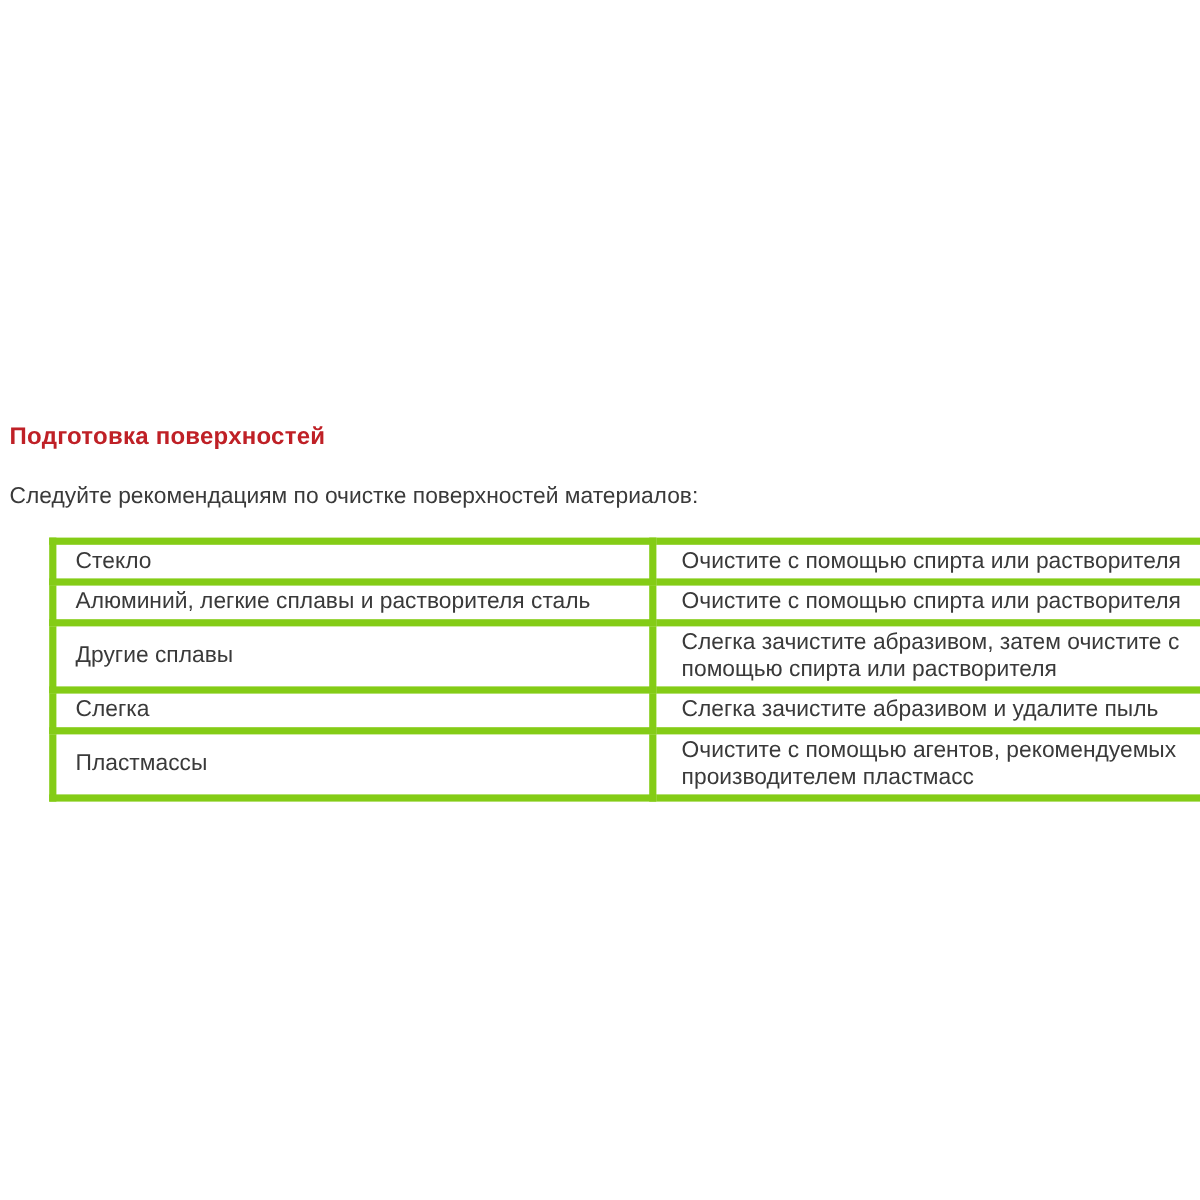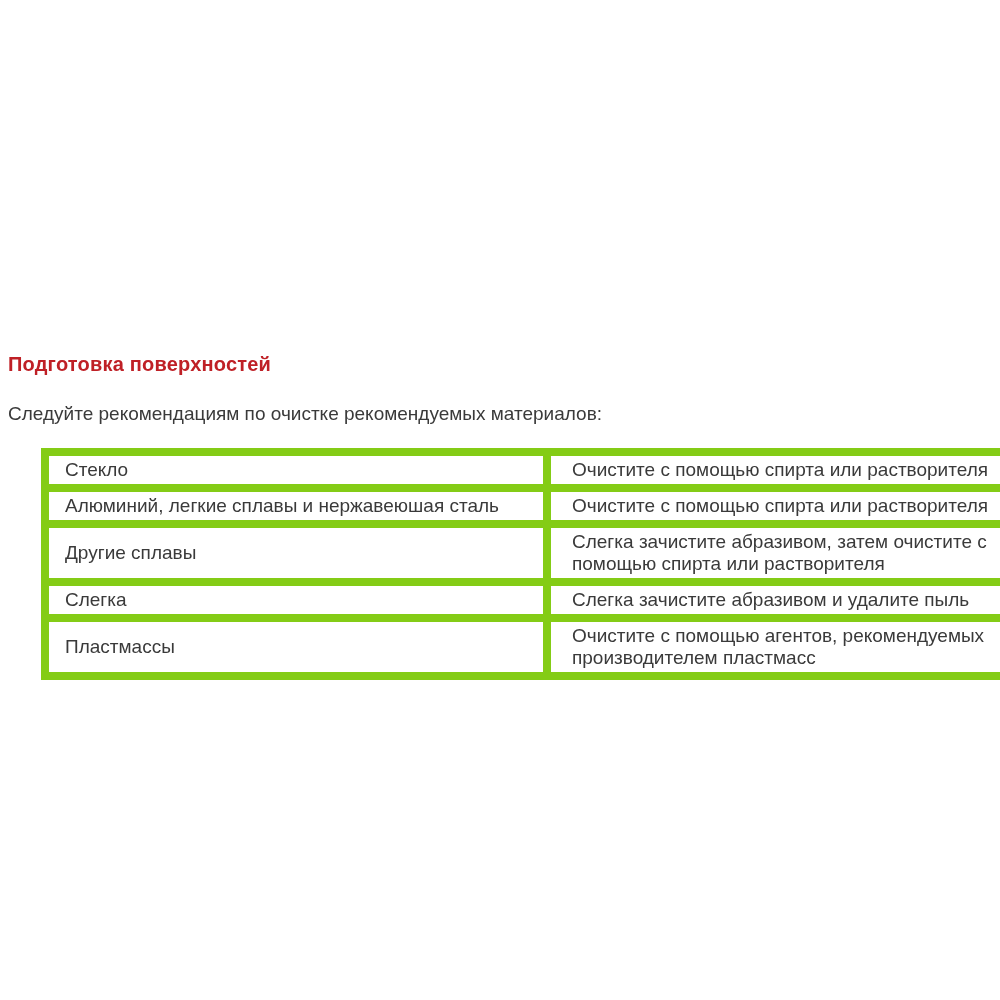--- a/index.html
+++ b/index.html
@@ -36,21 +36,21 @@
     position: absolute;
     left: 41px;
     top: 448px;
     width: 951px;
     border-collapse: collapse;
     table-layout: fixed;
     font-size: 19px;
     color: #3a3a3a;
   }
   table.prep-table td {
-    border: 8px solid #84cc16;
+    border: 6px solid #84cc16;
     vertical-align: middle;
     line-height: 22px;
   }
   td.material-cell {
     width: 474px;
     padding: 3px 4px 3px 16px;
     white-space: nowrap;
     overflow: hidden;
   }
   td.instruction-cell {
@@ -58,30 +58,30 @@
     padding: 3px 32px 3px 21px;
   }
 </style>
 </head>
 <body>
 
 <div class="page">
 
   <div class="section-heading">Подготовка поверхностей</div>
 
-  <div class="intro-text">Следуйте рекомендациям по очистке рекомендуемых материалов:</div>
+  <div class="intro-text">Следуйте рекомендациям по очистке поверхностей материалов:</div>
 
   <table class="prep-table">
     <tbody>
       <tr>
         <td class="material-cell">Стекло</td>
         <td class="instruction-cell">Очистите с помощью спирта или растворителя</td>
       </tr>
       <tr>
-        <td class="material-cell">Алюминий, легкие сплавы и нержавеюшая сталь</td>
+        <td class="material-cell">Алюминий, легкие сплавы и растворителя сталь</td>
         <td class="instruction-cell">Очистите с помощью спирта или растворителя</td>
       </tr>
       <tr>
         <td class="material-cell">Другие сплавы</td>
         <td class="instruction-cell">Слегка зачистите абразивом, затем очистите с помощью спирта или растворителя</td>
       </tr>
       <tr>
         <td class="material-cell">Слегка</td>
         <td class="instruction-cell">Слегка зачистите абразивом и удалите пыль</td>
       </tr>

